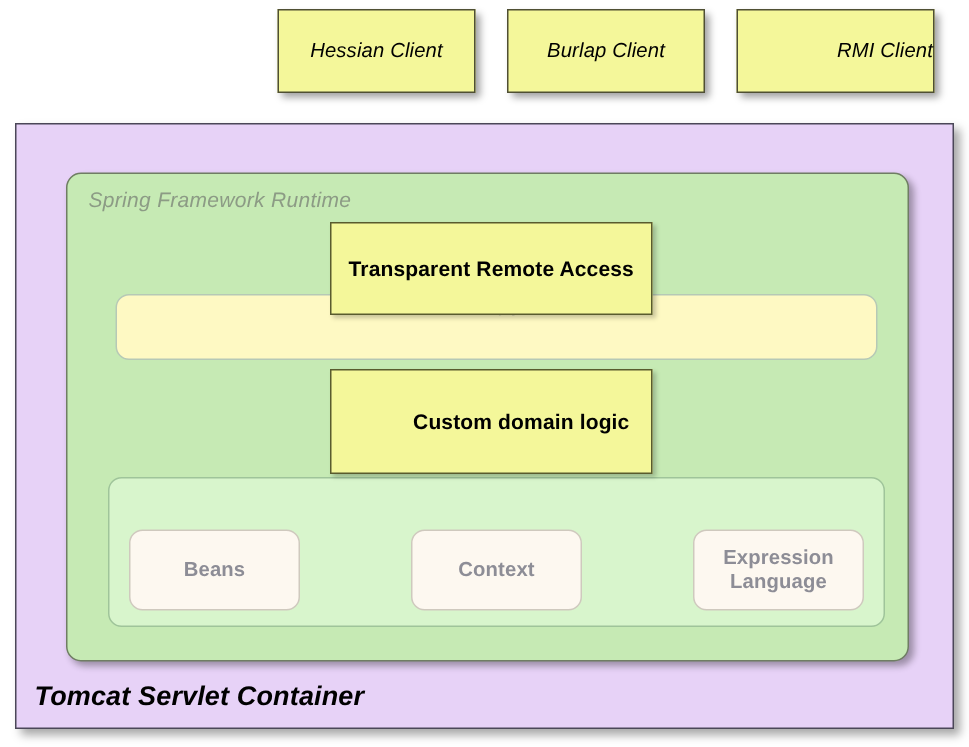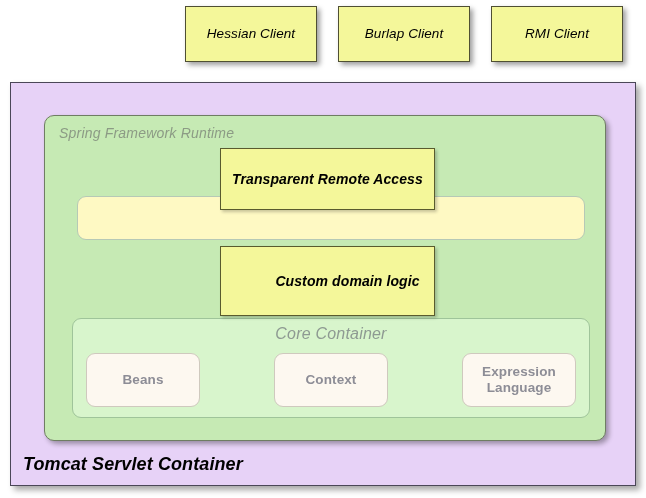--- a/index.html
+++ b/index.html
@@ -49,21 +49,21 @@
     font-size: 13.5px;
     font-style: italic;
     color: #000000;
     letter-spacing: 0.1px;
     text-align: center;
     line-height: 1.1;
   }
   .client-0 { left: 32px; }
   .client-1 { left: 185px; justify-content: center; }
   .client-2 { left: 338px; }
-  .client-3 { left: 491px; }
+  .client-3 { left: 491px; justify-content: flex-end; }
 
   
   .tomcat {
     position: absolute;
     left: 10px;
     top: 82px;
     width: 626px;
     height: 404px;
     background: #e7d2f7;
     border: 1.5px solid #4b4758;
@@ -137,21 +137,20 @@
     box-sizing: border-box;
     display: flex;
     align-items: center;
     justify-content: center;
     z-index: 5;
     box-shadow: 2px 2px 3px rgba(0,0,0,0.22);
   }
   .feature-box .label {
     font-size: 14px;
     font-weight: bold;
-    font-style: italic;
     color: #000000;
     text-align: center;
     letter-spacing: 0.1px;
   }
   .feature-remote {
     top: 148px;
     height: 62px;
   }
   .feature-domain {
     top: 246px;
@@ -242,21 +241,20 @@
   </div>
 
   <div class="feature-box feature-remote">
     <span class="label">Transparent Remote Access</span>
   </div>
   <div class="feature-box feature-domain">
     <span class="label">Custom domain logic</span>
   </div>
 
   <div class="core-container">
-    <div class="core-title">Core Container</div>
     <div class="core-modules">
       <div class="module-box">
         <span class="label">Beans</span>
       </div>
       <div class="module-box">
         <span class="label">Context</span>
       </div>
       <div class="module-box">
         <span class="label">Expression Language</span>
       </div>

